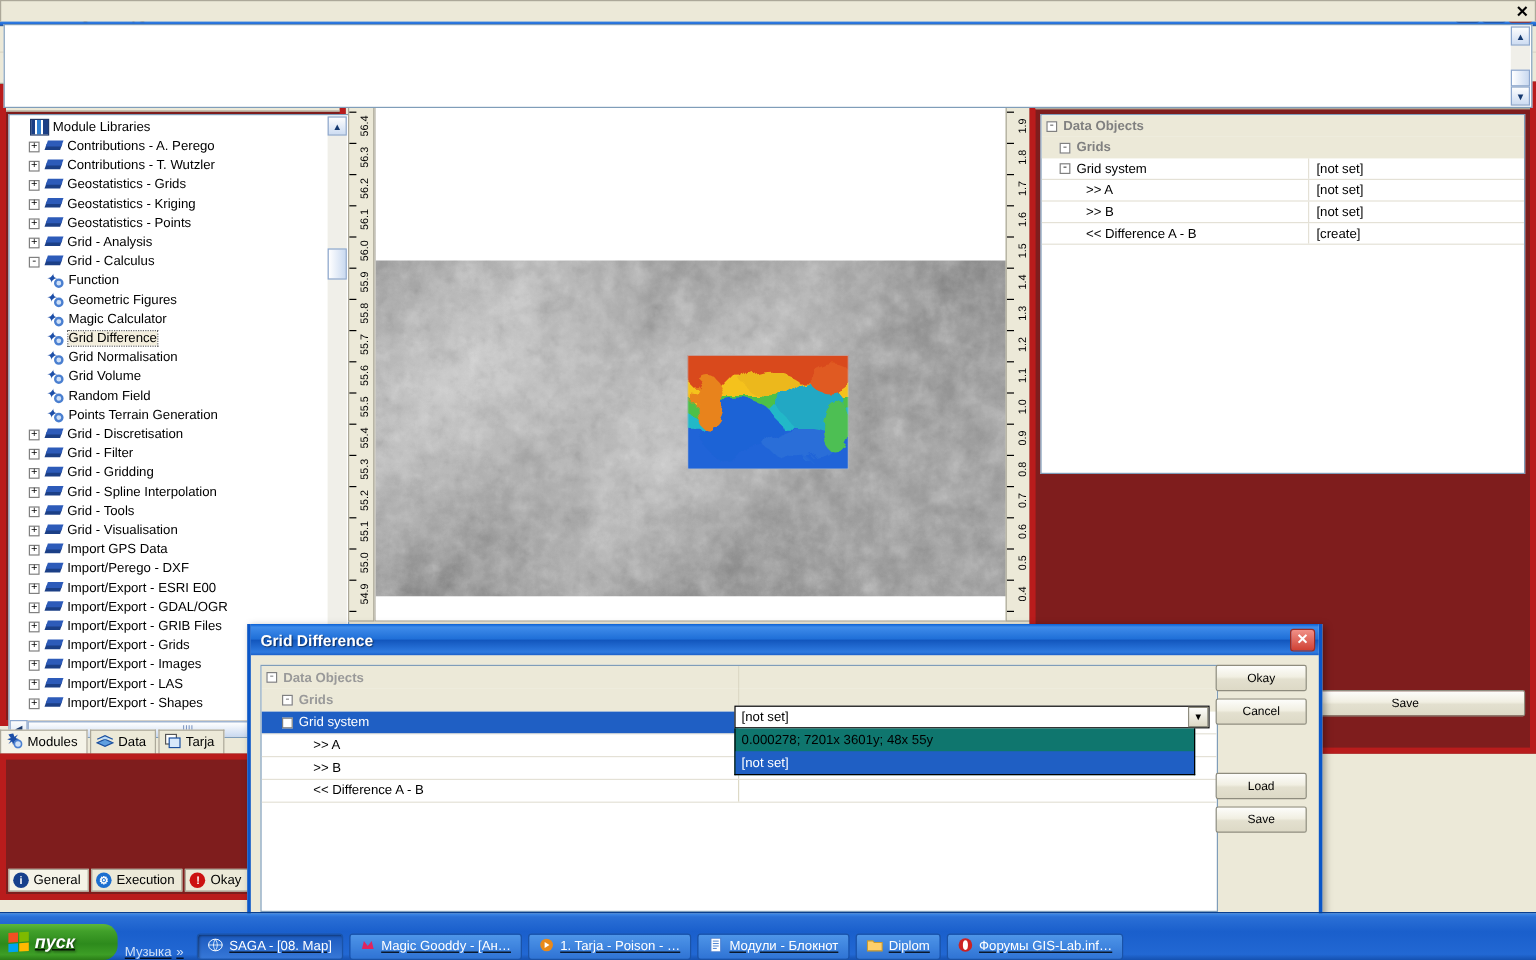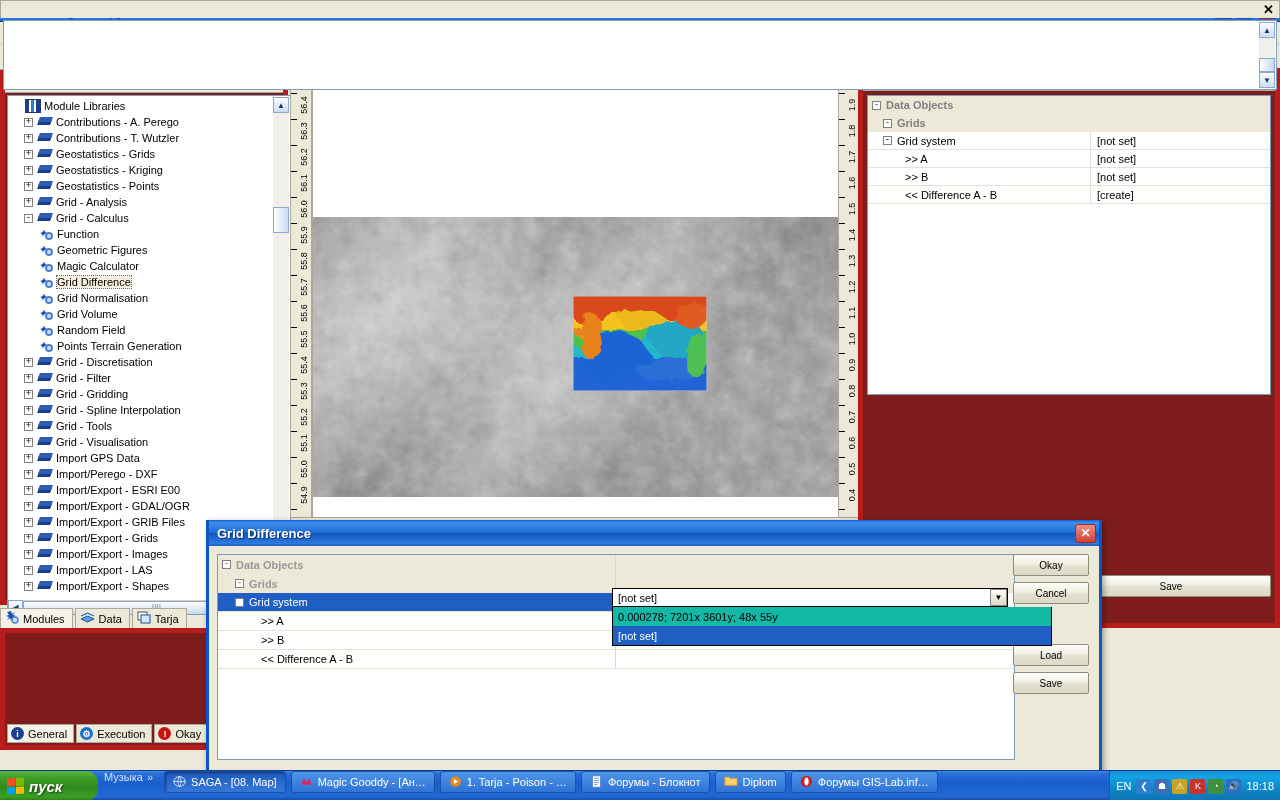--- a/index.html
+++ b/index.html
@@ -222,31 +222,31 @@
   .combo-head {
     position:absolute; left:612px; top:588px; width:396px; height:19px;
     background:#fff; border:1px solid #000; display:flex; align-items:center;
     padding-left:5px; font-size:11px; z-index:40;
   }
   .combo-arrow {
     margin-left:auto; width:17px;height:17px; background:linear-gradient(to bottom,#fdfdfb,#ddd9c6);
     border:1px solid #8e8c7e; display:flex;align-items:center;justify-content:center; font-size:8px;
   }
   .combo-list {
-    position:absolute; left:612px; top:607px; width:440px; z-index:41;
-    background:#14b8a6; border:1px solid #000; border-top:none;
+    position:absolute; left:612px; top:607px; width:384px; z-index:41;
+    background:#0f766e; border:1px solid #000; border-top:none;
   }
   .combo-opt { height:19px; display:flex; align-items:center; padding-left:5px; font-size:11px; }
   .combo-opt.sel { background:#1f5fc4; color:#fff; }
 
   
   .taskbar {
-    position:absolute; left:0; bottom:0; width:1280px; height:30px;
+    position:absolute; left:0; bottom:0; width:1280px; height:40px;
     background: linear-gradient(to bottom,#3f8cea 0%,#2a6fd6 8%,#1a5fcc 40%,#2268d3 88%,#1551b0 100%);
-    border-top:1px solid #0a3f8f; display:flex; align-items:flex-start;
+    border-top:1px solid #0a3f8f; display:flex; align-items:flex-end;text-decoration:underline;
   }
   .startbtn {
     width:98px; height:30px;
     background: linear-gradient(to bottom,#5cb63a 0%,#41a02a 20%,#2d8a1c 55%,#3d9e26 85%,#2a7d17 100%);
     border-top-right-radius: 12px; border-bottom-right-radius: 12px;
     display:flex;align-items:center; gap:5px; padding-left:7px;
     color:#fff; font-weight:bold; font-style:italic; font-size:15px;
     text-shadow:1px 1px 2px rgba(0,0,0,.6);
   }
   .flagicon { width:17px;height:16px; display:grid; grid-template-columns:1fr 1fr; grid-template-rows:1fr 1fr;
@@ -1120,43 +1120,31 @@
               <circle cx="8" cy="8" r="6.5" fill="#e8891a"></circle>
               <path d="M6 5 l5 3 -5 3z" fill="#fff"></path>
             </svg></span>
           <span>1. Tarja - Poison - …</span>
         </div>
         <div class="tbtn">
           <span><svg width="13" height="13" viewBox="0 0 16 16">
               <rect x="3" y="1" width="10" height="14" fill="#fff" stroke="#4a7fd0"></rect>
               <path d="M5 4h6M5 6.5h6M5 9h6M5 11.5h4" stroke="#4a7fd0"></path>
             </svg></span>
-          <span>Форумы - Блокнот</span>
+          <span>Модули - Блокнот</span>
         </div>
         <div class="tbtn">
           <span><svg width="14" height="12" viewBox="0 0 16 13">
               <path d="M1 2h5l1.5 1.5H15v8H1z" fill="#ffcf6b" stroke="#c99a2e"></path>
             </svg></span>
           <span>Diplom</span>
         </div>
         <div class="tbtn">
           <span><svg width="13" height="13" viewBox="0 0 16 16">
               <ellipse cx="8" cy="8" rx="7" ry="7" fill="#cc2222"></ellipse>
               <ellipse cx="8" cy="8" rx="2.6" ry="5" fill="#fff"></ellipse>
             </svg></span>
           <span>Форумы GIS-Lab.inf…</span>
         </div>
       </div>
-    <div class="tray">
-      <span>EN</span>
-      <span id="trayicons" style="display:flex;gap:3px;align-items:center;">
-          <span class="trayico" style="background: rgb(42, 127, 208);">❮</span>
-          <span class="trayico" style="background: rgb(59, 111, 181);">☗</span>
-          <span class="trayico" style="background: rgb(201, 162, 39);">⚠</span>
-          <span class="trayico" style="background: rgb(199, 50, 43);">K</span>
-          <span class="trayico" style="background: rgb(63, 143, 63);">◔</span>
-          <span class="trayico" style="background: rgb(43, 111, 192);">🔊</span>
-        </span>
-      <span>18:18</span>
-    </div>
   </div>
 
 </div>
 
 </body></html>

